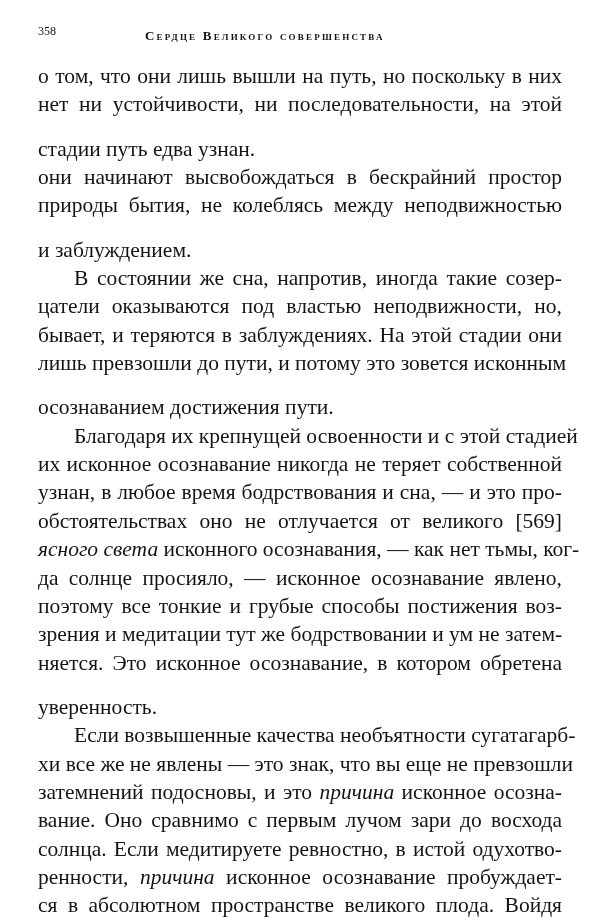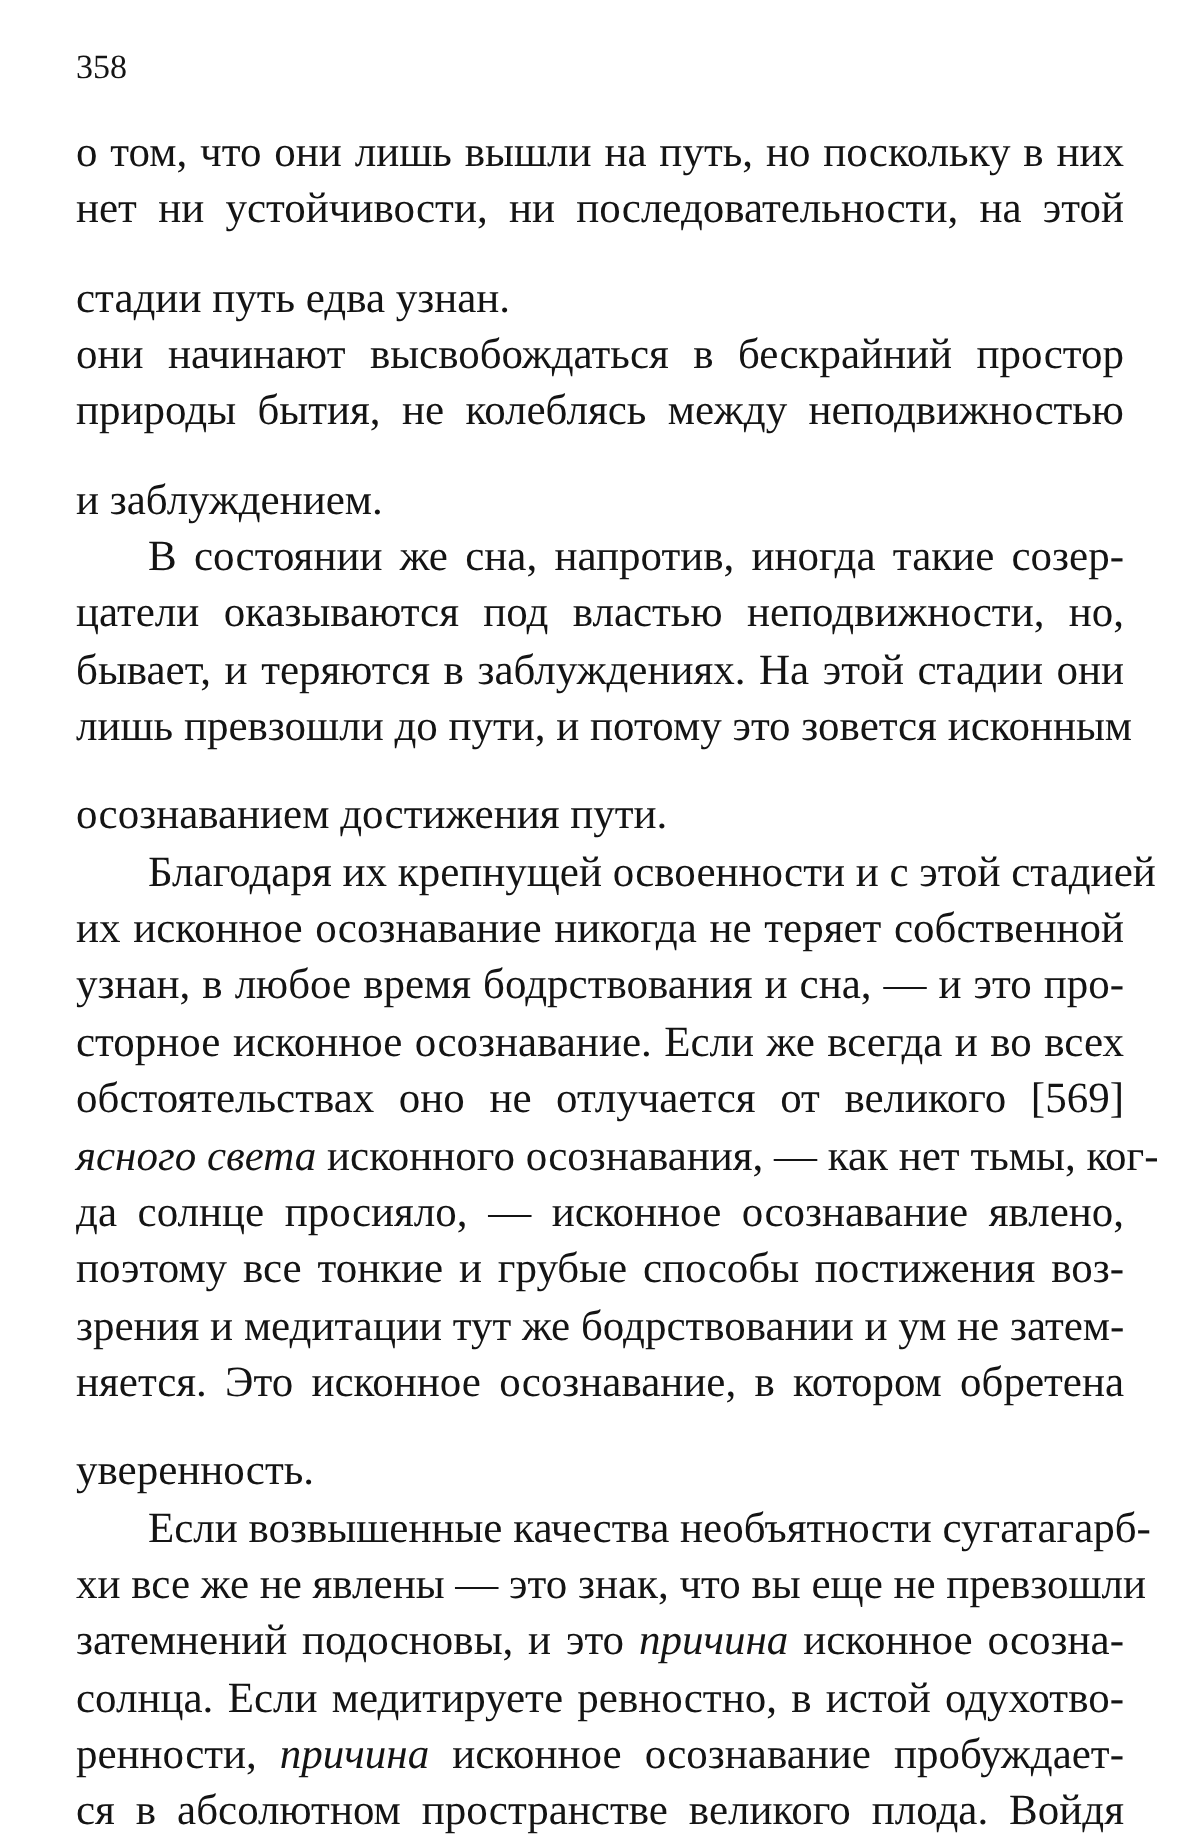--- a/index.html
+++ b/index.html
@@ -1,61 +1,62 @@
 <!DOCTYPE html>
 <html><head>
 <meta charset="utf-8">
 <style>
   html, body { margin: 0; padding: 0; background: #ffffff; }
   body { width: 600px; height: 917px; position: relative; overflow: hidden; color: #141414; }
   .page { position: absolute; left: 38px; top: 0; width: 524px; height: 917px; }
   .running-head { position: absolute; top: 24px; left: 0; width: 524px; height: 22px; font-family: "Liberation Serif", serif; }
-  .page-number { position: absolute; left: 0; top: 0; font-size: 17px; }
+  .page-number { position: absolute; left: 0; top: 0; font-size: 12px; }
   .running-title { position: absolute; left: 107px; top: 4px; font-size: 13px; letter-spacing: 2.2px; font-variant: small-caps; font-weight: bold; }
   .body-text { position: absolute; top: 62px; left: 0; width: 524px; font-family: "Liberation Serif", serif; font-size: 21.5px; line-height: 28.35px; }
   .line { display: block; white-space: nowrap; text-align: justify; text-align-last: justify; height: 28.35px; }
   .line.last { text-align-last: left; margin-top: 16px; }
   .line.indent { padding-left: 36px; }
   .it { font-style: italic; }
   .footer-mark { position: absolute; left: 512px; top: 906px; font-size: 8px; font-family: "Liberation Serif", serif; color: #555; }
 </style>
 </head>
 <body>
 
 <div class="page">
   <div class="running-head">
     <span class="page-number">358</span>
+    <span class="running-title">Сердце Великого совершенства</span>
   </div>
 
   <div class="body-text">
     <span class="line"><span>о том, что они лишь вышли на путь, но поскольку в них</span></span>
     <span class="line"><span>нет ни устойчивости, ни последовательности, на этой</span></span>
     <span class="line last"><span>стадии путь едва узнан.</span></span>
     <span class="line"><span>они начинают высвобождаться в бескрайний простор</span></span>
     <span class="line"><span>природы бытия, не колеблясь между неподвижностью</span></span>
     <span class="line last"><span>и заблуждением.</span></span>
     <span class="line indent"><span>В состоянии же сна, напротив, иногда такие созер-</span></span>
     <span class="line"><span>цатели оказываются под властью неподвижности, но,</span></span>
     <span class="line"><span>бывает, и теряются в заблуждениях. На этой стадии они</span></span>
     <span class="line"><span>лишь превзошли до пути, и потому это зовется исконным</span></span>
     <span class="line last"><span>осознаванием достижения пути.</span></span>
     <span class="line indent"><span>Благодаря их крепнущей освоенности и с этой стадией</span></span>
     <span class="line"><span>их исконное осознавание никогда не теряет собственной</span></span>
     <span class="line"><span>узнан, в любое время бодрствования и сна, — и это про-</span></span>
-    <span class="line"><span>сторное исконное осознавание. Если же всегда и во всех</span></span>
     <span class="line"><span>обстоятельствах оно не отлучается от великого [569]</span></span>
     <span class="line"><span class="it">ясного света</span><span> исконного осознавания, — как нет тьмы, ког-</span></span>
     <span class="line"><span>да солнце просияло, — исконное осознавание явлено,</span></span>
     <span class="line"><span>поэтому все тонкие и грубые способы постижения воз-</span></span>
     <span class="line"><span>зрения и медитации тут же бодрствовании и ум не затем-</span></span>
     <span class="line"><span>няется. Это исконное осознавание, в котором обретена</span></span>
     <span class="line last"><span>уверенность.</span></span>
     <span class="line indent"><span>Если возвышенные качества необъятности сугатагарб-</span></span>
     <span class="line"><span>хи все же не явлены — это знак, что вы еще не превзошли</span></span>
     <span class="line"><span>затемнений подосновы, и это </span><span class="it">причина</span><span> исконное осозна-</span></span>
+    <span class="line"><span>вание. Оно сравнимо с первым лучом зари до восхода</span></span>
     <span class="line"><span>солнца. Если медитируете ревностно, в истой одухотво-</span></span>
     <span class="line"><span>ренности, </span><span class="it">причина</span><span> исконное осознавание пробуждает-</span></span>
     <span class="line"><span>ся в абсолютном пространстве великого плода. Войдя</span></span>
     <span class="line"><span>в лоно дхармакаи, свободной от знаков, оно раскрывается</span></span>
   </div>
 </div>
 
 <span class="footer-mark">··</span>
 
 </body></html>

